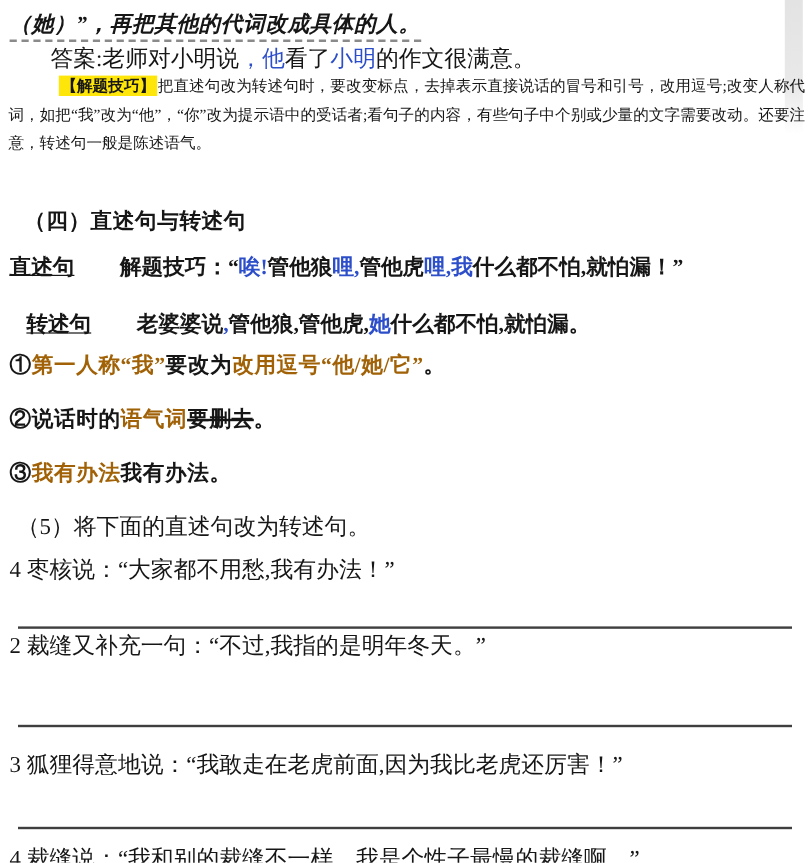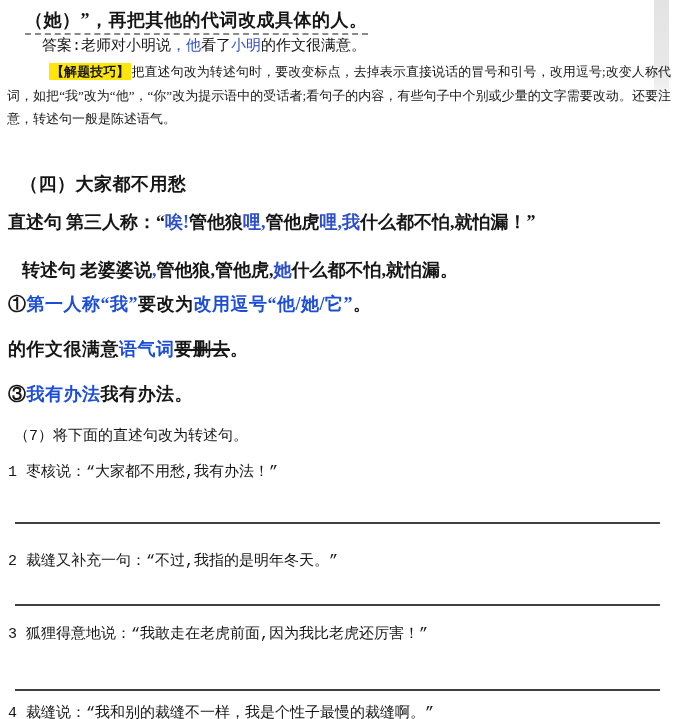--- a/index.html
+++ b/index.html
@@ -7,85 +7,85 @@
   body {
     position:relative;
     background:#ffffff;
     overflow:hidden;
     font-family:"Liberation Serif", "DejaVu Serif", serif;
     color:#161616;
   }
   .abs { position:absolute; white-space:nowrap; }
   .b { font-weight:bold; }
   .blue { color:#2d4ec9; }
-  .red { color:#1d4ed8;text-align:center; }
+  .red { color:#a16207;text-align:center; }
   .hl { background:#ffe60a; padding:1px 2px; }
   .strike { text-decoration:line-through; text-decoration-thickness:2px;text-align:center; }
   .u-dash { display:inline-block; border-bottom:2px dashed #8a8a8a; padding-bottom:1px; }
-  .body-txt { font-size:15px;font-family:Liberation Mono, monospace; }
+  .body-txt { font-size:19px; }
   .bold-line { font-weight:bold; font-size:18px; letter-spacing:0.5px; }
-  .label-gap { margin-right:4px; }
+  .label-gap { margin-right:38px;text-decoration:underline; }
   .hr { position:absolute; left:15px; width:645px; height:2px; background:#3f3f3f; }
   .tips {
     position:absolute; left:7px; top:60px; width:664px;
     font-size:13px; line-height:23.5px;
     text-align:justify; text-indent:42px; white-space:normal;
   }
   .edge-shadow {
     position:absolute; left:654px; top:0; width:15px; height:112px;
     background:linear-gradient(to bottom, #e3e3e3 0%, #e9e9e9 65%, rgba(233,233,233,0) 100%);
   }
 </style>
 </head>
 <body>
 
 <div>
 
   <div class="edge-shadow"></div>
 
-  <div class="abs bold-line" style="left:25px; top:8px;">
+  <div class="abs bold-line" style="left:8px; top:8px;font-style:italic;">
     <span class="u-dash">（她）”，再把其他的代词改成具体的人。</span>
   </div>
 
   <div class="abs body-txt" style="left:42px; top:36px;">
     <span>答案:老师对小明说</span><span class="blue">，他</span><span>看了</span><span class="blue">小明</span><span>的作文很满意。</span>
   </div>
 
   <div class="tips">
     <span class="hl b">【解题技巧】</span><span>把直述句改为转述句时，要改变标点，去掉表示直接说话的冒号和引号，改用逗号;改变人称代词，如把“我”改为“他”，“你”改为提示语中的受话者;看句子的内容，有些句子中个别或少量的文字需要改动。还要注意，转述句一般是陈述语气。</span>
   </div>
 
-  <div class="abs bold-line" style="left:20px; top:172px;">（四）大家都不用愁</div>
+  <div class="abs bold-line" style="left:20px; top:172px;">（四）直述句与转述句</div>
 
   <div class="abs bold-line" style="left:8px; top:210px; letter-spacing:0;">
-    <span class="label-gap">直述句</span><span>第三人称：“</span><span class="blue">唉!</span><span>管他狼</span><span class="blue">哩,</span><span>管他虎</span><span class="blue">哩,</span><span class="blue">我</span><span>什么都不怕,就怕漏！”</span>
+    <span class="label-gap">直述句</span><span>解题技巧：“</span><span class="blue">唉!</span><span>管他狼</span><span class="blue">哩,</span><span>管他虎</span><span class="blue">哩,</span><span class="blue">我</span><span>什么都不怕,就怕漏！”</span>
   </div>
 
   <div class="abs bold-line" style="left:22px; top:258px; letter-spacing:0;">
     <span class="label-gap">转述句</span><span>老婆婆说</span><span class="blue">,</span><span>管他狼,管他虎,</span><span class="blue">她</span><span>什么都不怕,就怕漏。</span>
   </div>
 
   <div class="abs bold-line" style="left:8px; top:292px;">
     <span>①</span><span class="red">第一人称“我”</span><span>要改为</span><span class="red">改用逗号“他/她/它”</span><span>。</span>
   </div>
 
   <div class="abs bold-line" style="left:8px; top:337px;">
-    <span>的作文很满意</span><span class="red">语气词</span><span class="strike">要删去</span><span>。</span>
+    <span>②说话时的</span><span class="red">语气词</span><span class="strike">要删去</span><span>。</span>
   </div>
 
   <div class="abs bold-line" style="left:8px; top:382px;">
     <span>③</span><span class="red">我有办法</span><span>我有办法。</span>
   </div>
 
-  <div class="abs body-txt" style="left:14px; top:426px;">（7）将下面的直述句改为转述句。</div>
+  <div class="abs body-txt" style="left:14px; top:426px;">（5）将下面的直述句改为转述句。</div>
 
-  <div class="abs body-txt" style="left:8px; top:462px;">1 枣核说：“大家都不用愁,我有办法！”</div>
+  <div class="abs body-txt" style="left:8px; top:462px;">4 枣核说：“大家都不用愁,我有办法！”</div>
   <div class="hr" style="top:522px;"></div>
 
-  <div class="abs body-txt" style="left:8px; top:551px;">2 裁缝又补充一句：“不过,我指的是明年冬天。”</div>
+  <div class="abs body-txt" style="left:8px; top:525px;">2 裁缝又补充一句：“不过,我指的是明年冬天。”</div>
   <div class="hr" style="top:604px;"></div>
 
   <div class="abs body-txt" style="left:8px; top:624px;">3 狐狸得意地说：“我敢走在老虎前面,因为我比老虎还厉害！”</div>
   <div class="hr" style="top:689px;"></div>
 
   <div class="abs body-txt" style="left:8px; top:703px;">4 裁缝说：“我和别的裁缝不一样，我是个性子最慢的裁缝啊。”</div>
 
 </div>
 
 </body></html>

